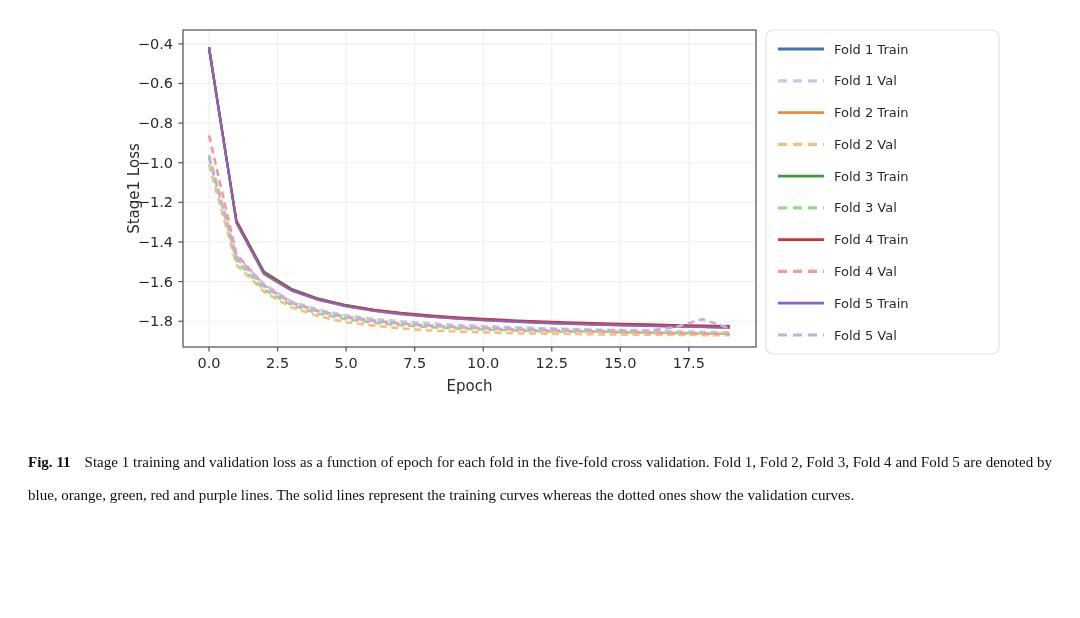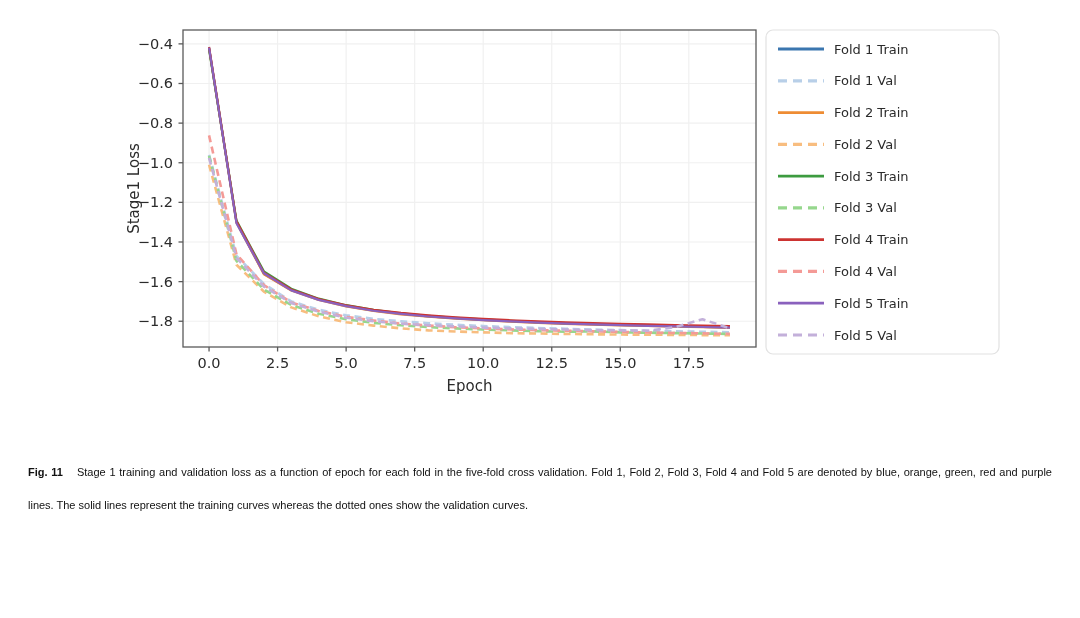--- a/index.html
+++ b/index.html
@@ -13,23 +13,23 @@
   
   #figure{position:absolute;left:0;top:0;width:1080px;height:400px;}
   #chart-svg{display:block;}
 
   .axis-label{font-family:"DejaVu Sans",sans-serif;font-size:15px;fill:#2b2b2b;}
   .tick-label{font-family:"DejaVu Sans",sans-serif;font-size:14.5px;fill:#2b2b2b;}
   .legend-label{font-family:"DejaVu Sans",sans-serif;font-size:13px;fill:#2b2b2b;}
 
   
   #caption{
-    position:absolute;left:28px;top:456px;width:1024px;
-    font-family:Liberation Sans, sans-serif;
-    font-size:11px;
+    position:absolute;left:28px;top:446px;width:1024px;
+    font-family:Liberation Serif, serif;
+    font-size:15px;
     line-height:33px;
     color:#111111;
     text-align:justify;
     text-justify:inter-word;
   }
   #caption .figlabel{font-weight:bold;}
   #caption .figgap{display:inline-block;width:14px;}
 </style>
 </head>
 <body>

